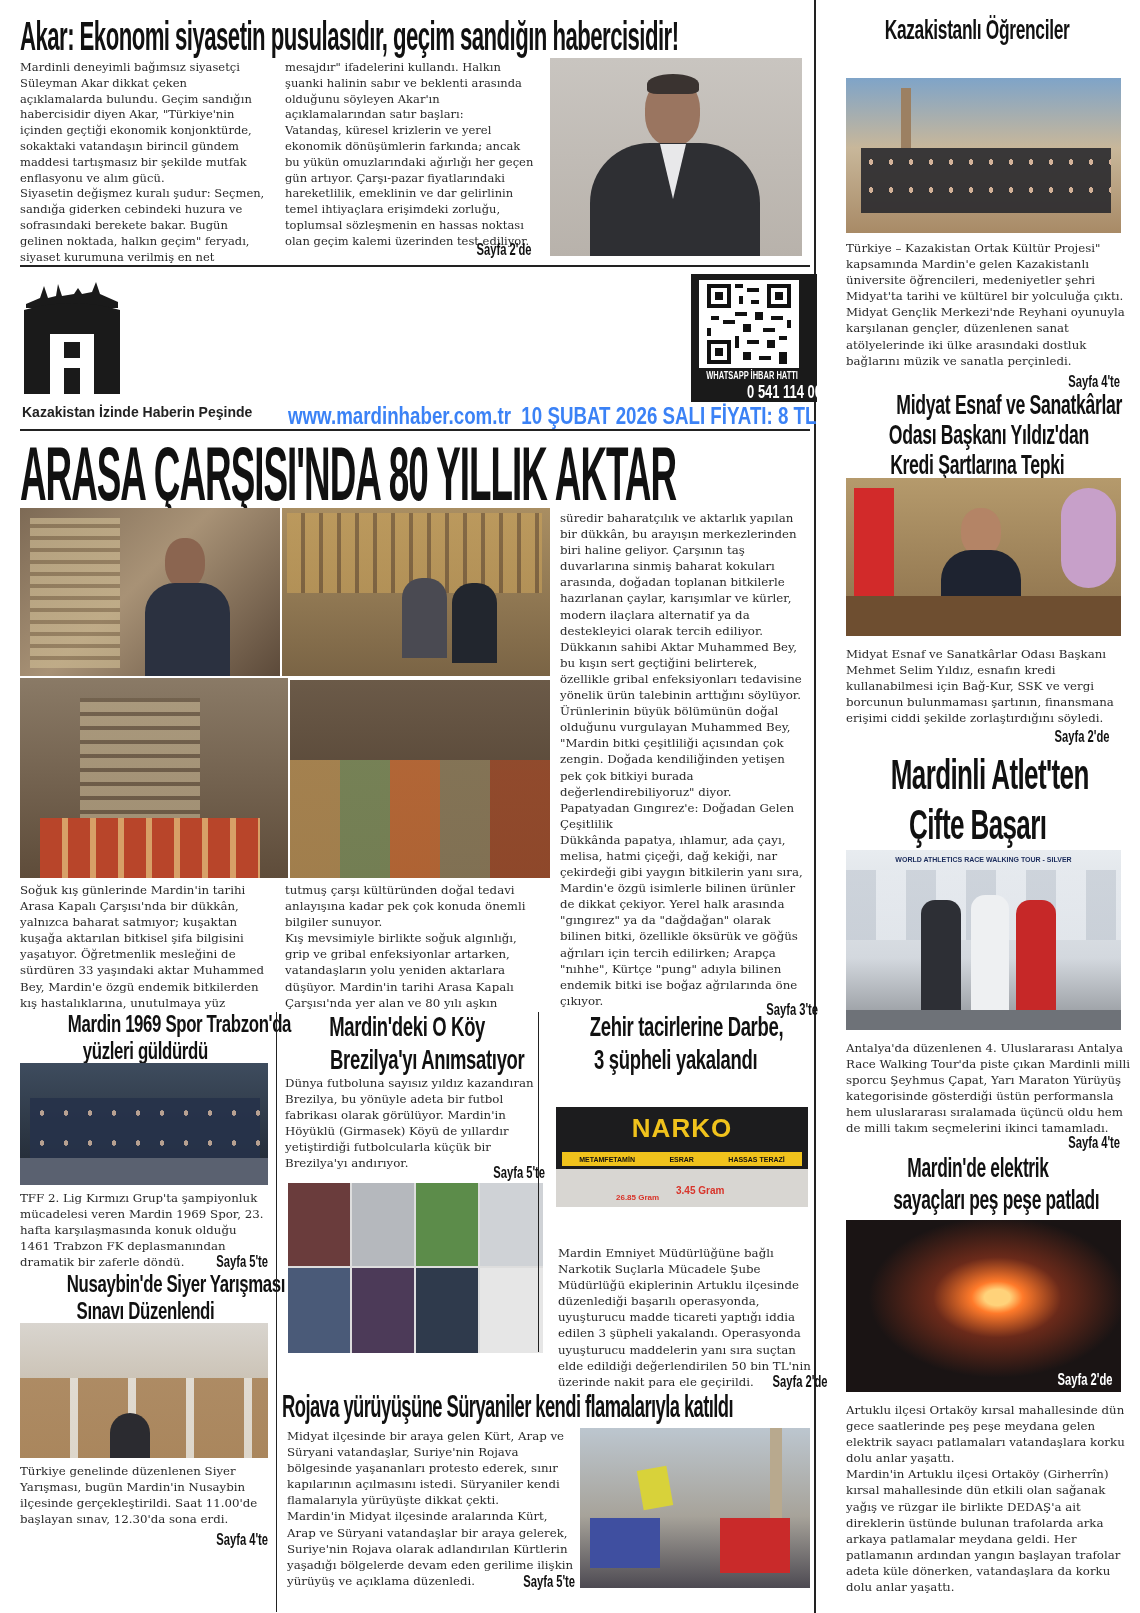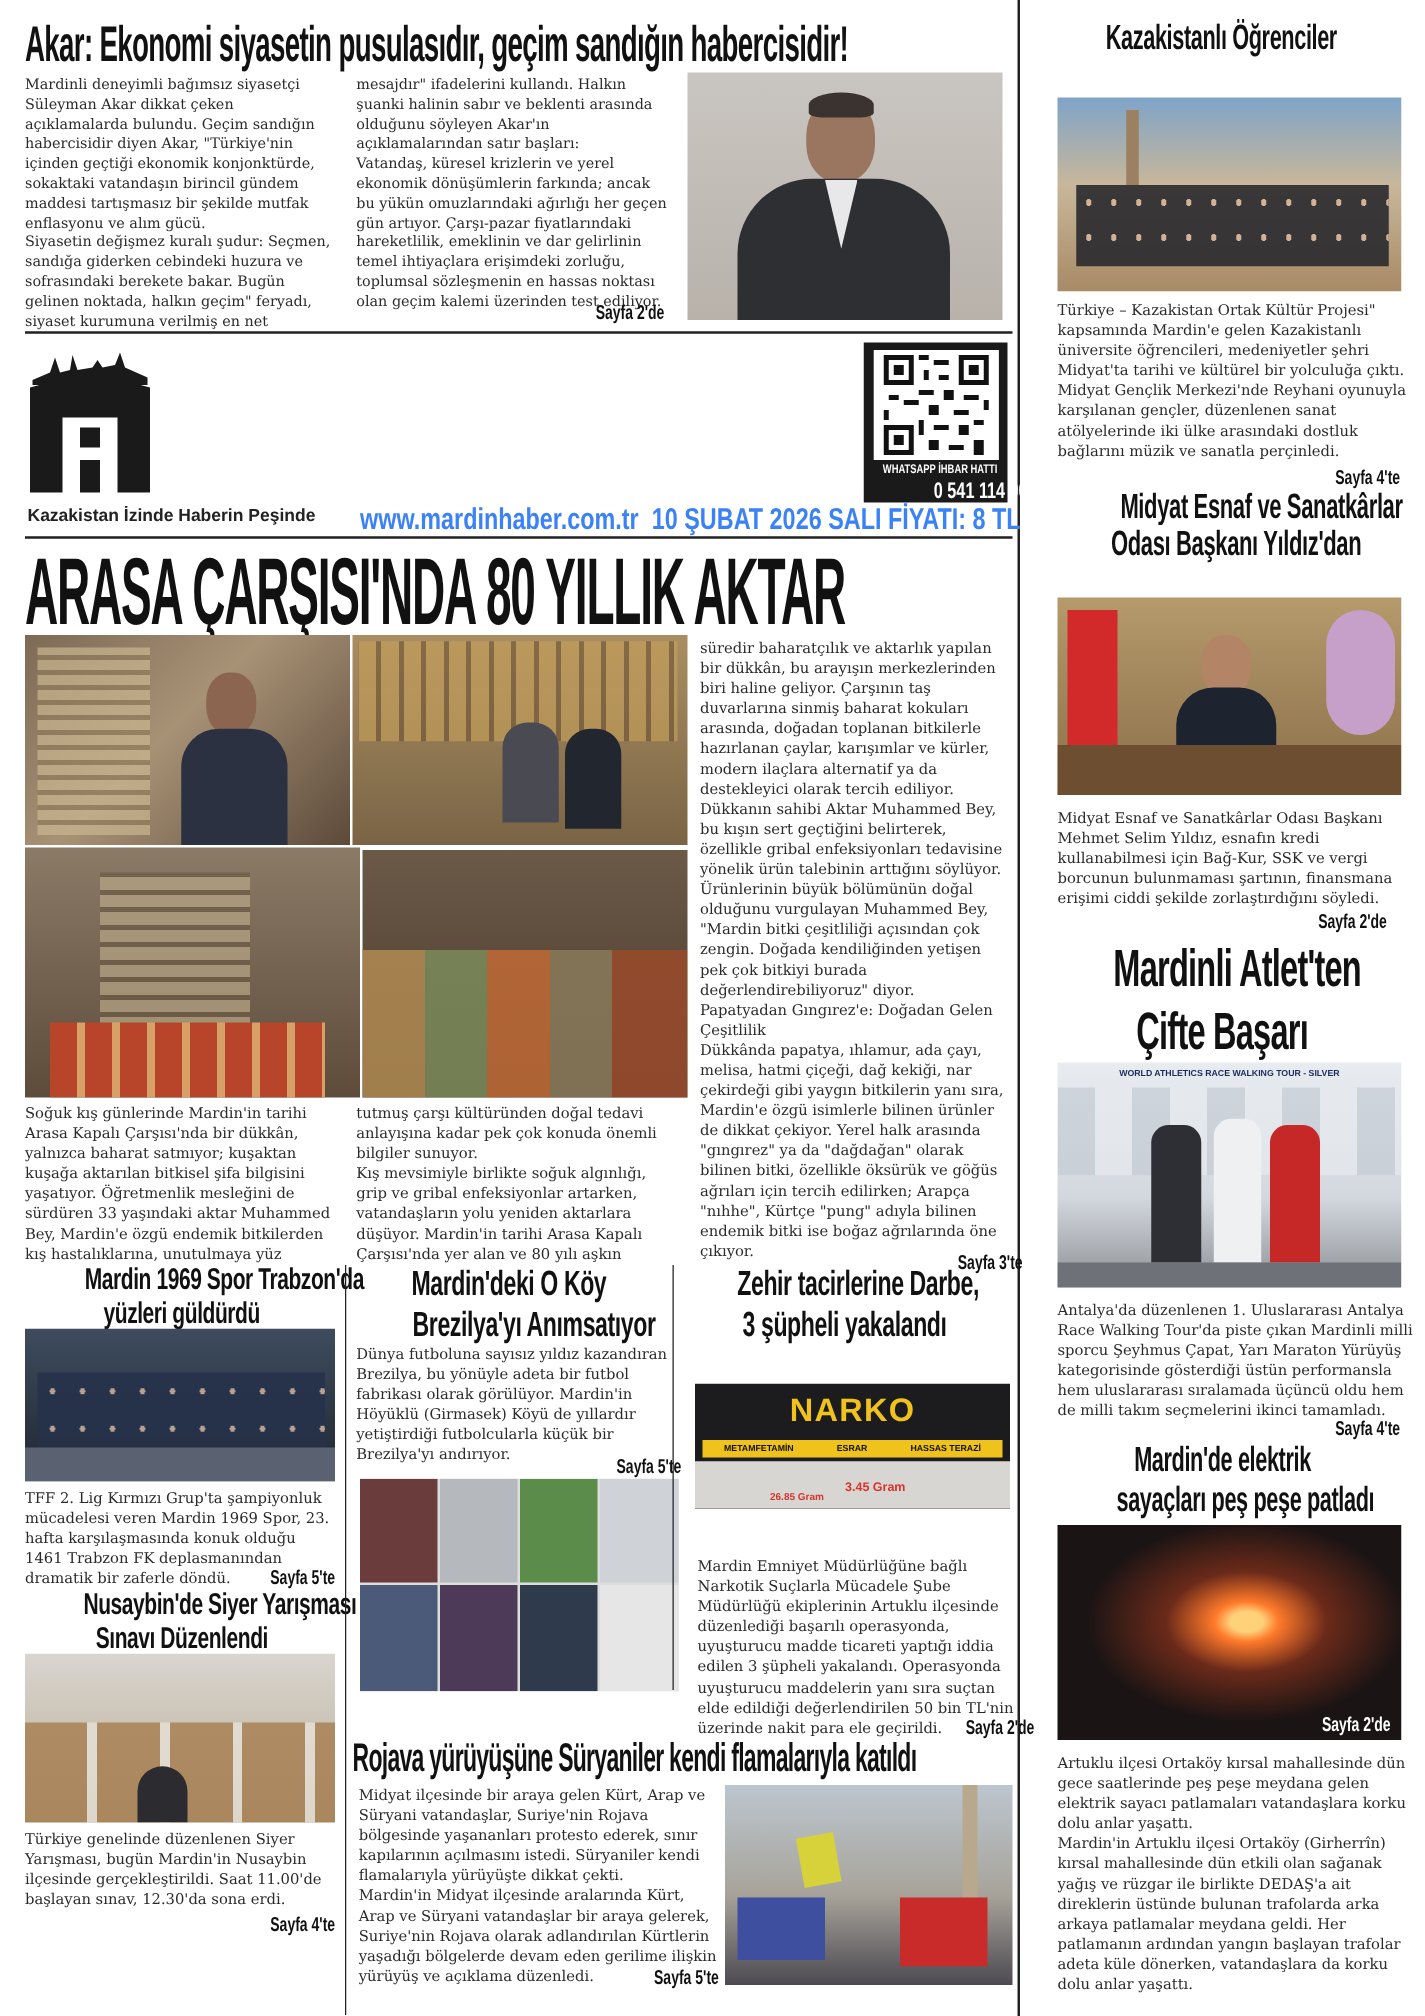--- a/index.html
+++ b/index.html
@@ -43,21 +43,21 @@
 
 <div class="abs" style="left:0;top:268px;width:812px;height:170px;">
   <div class="abs" style="left:22px;top:8px;width:100px;height:120px;">
     <svg width="100" height="120" viewBox="0 0 100 120">
       <path d="M4 28 L18 22 L22 10 L26 22 L34 20 L36 8 L40 20 L52 18 L56 12 L60 18 L70 16 L74 6 L78 18 L96 26 L96 32 L4 32 Z" fill="#1a1a1a"></path>
       <path d="M2 34 Q50 20 98 34 L98 118 L72 118 L72 58 L28 58 L28 118 L2 118 Z" fill="#1a1a1a"></path>
       <rect x="42" y="66" width="16" height="16" fill="#1a1a1a"></rect>
       <rect x="42" y="92" width="16" height="26" fill="#1a1a1a"></rect>
     </svg>
   </div>
-  <div class="abs" style="left:691px;top:6px;width:115px;height:128px;background:#1a1a1a;">
+  <div class="abs" style="left:691px;top:6px;width:126px;height:128px;background:#1a1a1a;">
     <div class="abs qr" style="left:8px;top:6px;width:100px;height:88px;">
       <svg width="100" height="88" viewBox="0 0 25 22">
         <rect width="25" height="22" fill="#fff"></rect>
         <g fill="#111">
           <rect x="2" y="1" width="6" height="6"></rect>
             <rect x="3" y="2" width="4" height="4" fill="#fff"></rect>
             <rect x="4" y="3" width="2" height="2"></rect>
           <rect x="17" y="1" width="6" height="6"></rect>
             <rect x="18" y="2" width="4" height="4" fill="#fff"></rect>
             <rect x="19" y="3" width="2" height="2"></rect>
@@ -231,20 +231,21 @@
   <div class="abs" style="left:15px;top:70px;width:250px;height:65px;background:radial-gradient(ellipse at center,#d6b39a 0 14%,transparent 15%) 0 0/20px 28px,#2a2a2e;opacity:.9;"></div>
 </div>
 <div class="abs body" style="left:846px;top:240px;width:290px;font-size:11.8px;line-height:16.1px;">Türkiye – Kazakistan Ortak Kültür Projesi" kapsamında Mardin'e gelen Kazakistanlı üniversite öğrencileri, medeniyetler şehri Midyat'ta tarihi ve kültürel bir yolculuğa çıktı. Midyat Gençlik Merkezi'nde Reyhani oyunuyla karşılanan gençler, düzenlenen sanat atölyelerinde iki ülke arasındaki dostluk bağlarını müzik ve sanatla perçinledi.</div>
 <div class="abs" style="right:20px;top:372px;">
   <span class="sayfa">Sayfa 4'te</span>
 </div>
 
 <div class="abs hl center" style="left:830px;top:390px;width:295px;font-size:28px;letter-spacing:-0.5px;line-height:30px;">
   <div><span class="condc" style="transform:scaleX(0.63);">Midyat Esnaf ve Sanatkârlar</span></div>
   <div><span class="condc" style="transform:scaleX(0.63);">Odası  Başkanı Yıldız'dan</span></div>
+  <div><span class="condc" style="transform:scaleX(0.63);">Kredi Şartlarına Tepki</span></div>
 </div>
 <div class="photo" style="left:846px;top:478px;width:275px;height:158px;background:linear-gradient(180deg,#b59a6c 0%,#8a6f4a 100%);">
   <div class="abs" style="left:8px;top:10px;width:40px;height:140px;background:#d22a2a;"></div>
   <div class="abs" style="left:115px;top:30px;width:40px;height:48px;border-radius:45%;background:#b48466;"></div>
   <div class="abs" style="left:95px;top:72px;width:80px;height:70px;border-radius:30px 30px 0 0;background:#1e2330;"></div>
   <div class="abs" style="left:0;top:118px;width:275px;height:40px;background:#6e4e30;"></div>
   <div class="abs" style="left:215px;top:10px;width:55px;height:100px;border-radius:30px;background:#c7a0c9;"></div>
 </div>
 <div class="abs body" style="left:846px;top:646px;width:290px;font-size:11.8px;line-height:16.1px;">Midyat Esnaf ve Sanatkârlar Odası Başkanı Mehmet Selim Yıldız, esnafın kredi kullanabilmesi için Bağ-Kur, SSK ve vergi borcunun bulunmaması şartının, finansmana erişimi ciddi şekilde zorlaştırdığını söyledi.</div>
 <div class="abs" style="right:30px;top:727px;">
@@ -256,21 +257,21 @@
   <div><span class="condc" style="transform:scaleX(0.62);">Çifte Başarı</span></div>
 </div>
 <div class="photo" style="left:846px;top:850px;width:275px;height:180px;background:linear-gradient(180deg,#e8ecf0 0%,#d3d8de 60%,#8d9196 100%);">
   <div class="abs center" style="left:0;top:6px;width:275px;font-family:'Liberation Sans',sans-serif;font-weight:700;font-size:7px;color:#1b2c5c;">WORLD ATHLETICS RACE WALKING TOUR - SILVER</div>
   <div class="abs" style="left:0;top:20px;width:275px;height:70px;background:repeating-linear-gradient(90deg,#c4cbd4 0 30px,#e6eaef 30px 60px);opacity:.7;"></div>
   <div class="abs" style="left:75px;top:50px;width:40px;height:110px;border-radius:14px 14px 0 0;background:#2d2f35;"></div>
   <div class="abs" style="left:125px;top:45px;width:38px;height:115px;border-radius:14px 14px 0 0;background:#eef0f2;"></div>
   <div class="abs" style="left:170px;top:50px;width:40px;height:110px;border-radius:14px 14px 0 0;background:#c62828;"></div>
   <div class="abs" style="left:0;top:160px;width:275px;height:20px;background:#6e7278;"></div>
 </div>
-<div class="abs body" style="left:846px;top:1040px;width:290px;font-size:11.8px;line-height:16.1px;">Antalya'da düzenlenen 1. Uluslararası Antalya Race Walking Tour'da piste çıkan Mardinli milli sporcu Şeyhmus Çapat, Yarı Maraton Yürüyüş kategorisinde gösterdiği üstün performansla hem uluslararası sıralamada üçüncü oldu hem de milli takım seçmelerini ikinci tamamladı.</div>
+<div class="abs body" style="left:846px;top:1040px;width:290px;font-size:11.8px;line-height:16.1px;">Antalya'da düzenlenen 4. Uluslararası Antalya Race Walking Tour'da piste çıkan Mardinli milli sporcu Şeyhmus Çapat, Yarı Maraton Yürüyüş kategorisinde gösterdiği üstün performansla hem uluslararası sıralamada üçüncü oldu hem de milli takım seçmelerini ikinci tamamladı.</div>
 <div class="abs" style="right:20px;top:1133px;">
   <span class="sayfa">Sayfa 4'te</span>
 </div>
 
 <div class="abs hl center" style="left:830px;top:1152px;width:295px;font-size:28px;letter-spacing:-0.5px;line-height:32px;">
   <div><span class="condc" style="transform:scaleX(0.62);">Mardin'de elektrik</span></div>
   <div><span class="condc" style="transform:scaleX(0.62);">sayaçları peş peşe patladı</span></div>
 </div>
 <div class="photo" style="left:846px;top:1220px;width:275px;height:172px;background:radial-gradient(ellipse at 55% 45%,#ffd27a 0 6%,#ff7a2a 12%,#6b2a1a 30%,#1a1414 60%);">
   <div class="abs" style="right:8px;top:150px;">

